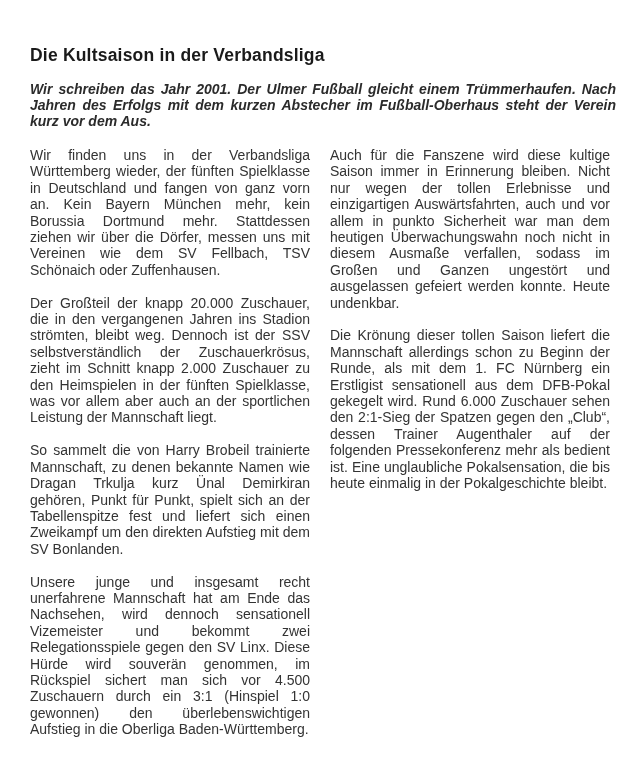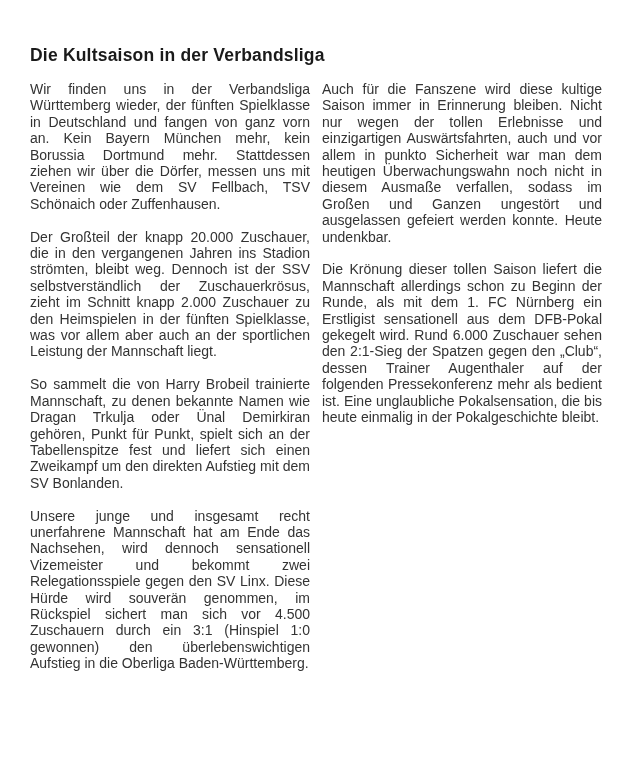--- a/index.html
+++ b/index.html
@@ -33,21 +33,21 @@
       margin: 0 0 18px 0;
       font-size: 14px;
       line-height: 16px;
       font-weight: bold;
       font-style: italic;
       text-align: justify;
       color: #2b2b2b;
     }
     .columns {
       display: flex;
-      gap: 12px;
+      gap: 20px;
     }
     .col {
       width: 280px;
       font-size: 14px;
       line-height: 16.4px;
       text-align: justify;
       color: #333333;
       hyphens: none;
     }
     .col p {
@@ -58,27 +58,28 @@
       margin-top: 33px;
     }
   </style>
 </head>
 <body>
 
 <div class="page">
 
   <h1 class="title">Die Kultsaison in der Verbandsliga</h1>
 
+  <p class="intro">Wir schreiben das Jahr 2001. Der Ulmer Fußball gleicht einem Trümmerhaufen. Nach Jahren des Erfolgs mit dem kurzen Abstecher im Fußball-Oberhaus steht der Verein kurz vor dem Aus.</p>
 
   <div class="columns">
 
     <div class="col">
       <p>Wir finden uns in der Verbandsliga Württemberg wieder, der fünften Spielklasse in Deutschland und fangen von ganz vorn an. Kein Bayern München mehr, kein Borussia Dortmund mehr. Stattdessen ziehen wir über die Dörfer, messen uns mit Vereinen wie dem SV Fellbach, TSV Schönaich oder Zuffenhausen.</p>
       <p>Der Großteil der knapp 20.000 Zuschauer, die in den vergangenen Jahren ins Stadion strömten, bleibt weg. Dennoch ist der SSV selbstverständlich der Zuschauerkrösus, zieht im Schnitt knapp 2.000 Zuschauer zu den Heimspielen in der fünften Spielklasse, was vor allem aber auch an der sportlichen Leistung der Mannschaft liegt.</p>
-      <p>So sammelt die von Harry Brobeil trainierte Mannschaft, zu denen bekannte Namen wie Dragan Trkulja oder Ünal Demirkiran gehören, Punkt für Punkt, spielt sich an der Tabellenspitze fest und liefert sich einen Zweikampf um den direkten Aufstieg mit dem SV Bonlanden.</p>
+      <p>So sammelt die von Harry Brobeil trainierte Mannschaft, zu denen bekannte Namen wie Dragan Trkulja kurz Ünal Demirkiran gehören, Punkt für Punkt, spielt sich an der Tabellenspitze fest und liefert sich einen Zweikampf um den direkten Aufstieg mit dem SV Bonlanden.</p>
       <p>Unsere junge und insgesamt recht unerfahrene Mannschaft hat am Ende das Nachsehen, wird dennoch sensationell Vizemeister und bekommt zwei Relegationsspiele gegen den SV Linx. Diese Hürde wird souverän genommen, im Rückspiel sichert man sich vor 4.500 Zuschauern durch ein 3:1 (Hinspiel 1:0 gewonnen) den überlebenswichtigen Aufstieg in die Oberliga Baden-Württemberg.</p>
     </div>
 
     <div class="col">
       <p>Auch für die Fanszene wird diese kultige Saison immer in Erinnerung bleiben. Nicht nur wegen der tollen Erlebnisse und einzigartigen Auswärtsfahrten, auch und vor allem in punkto Sicherheit war man dem heutigen Überwachungswahn noch nicht in diesem Ausmaße verfallen, sodass im Großen und Ganzen ungestört und ausgelassen gefeiert werden konnte. Heute undenkbar.</p>
       <p>Die Krönung dieser tollen Saison liefert die Mannschaft allerdings schon zu Beginn der Runde, als mit dem 1. FC Nürnberg ein Erstligist sensationell aus dem DFB-Pokal gekegelt wird. Rund 6.000 Zuschauer sehen den 2:1-Sieg der Spatzen gegen den „Club“, dessen Trainer Augenthaler auf der folgenden Pressekonferenz mehr als bedient ist. Eine unglaubliche Pokalsensation, die bis heute einmalig in der Pokalgeschichte bleibt.</p>
     </div>
 
   </div>
 

